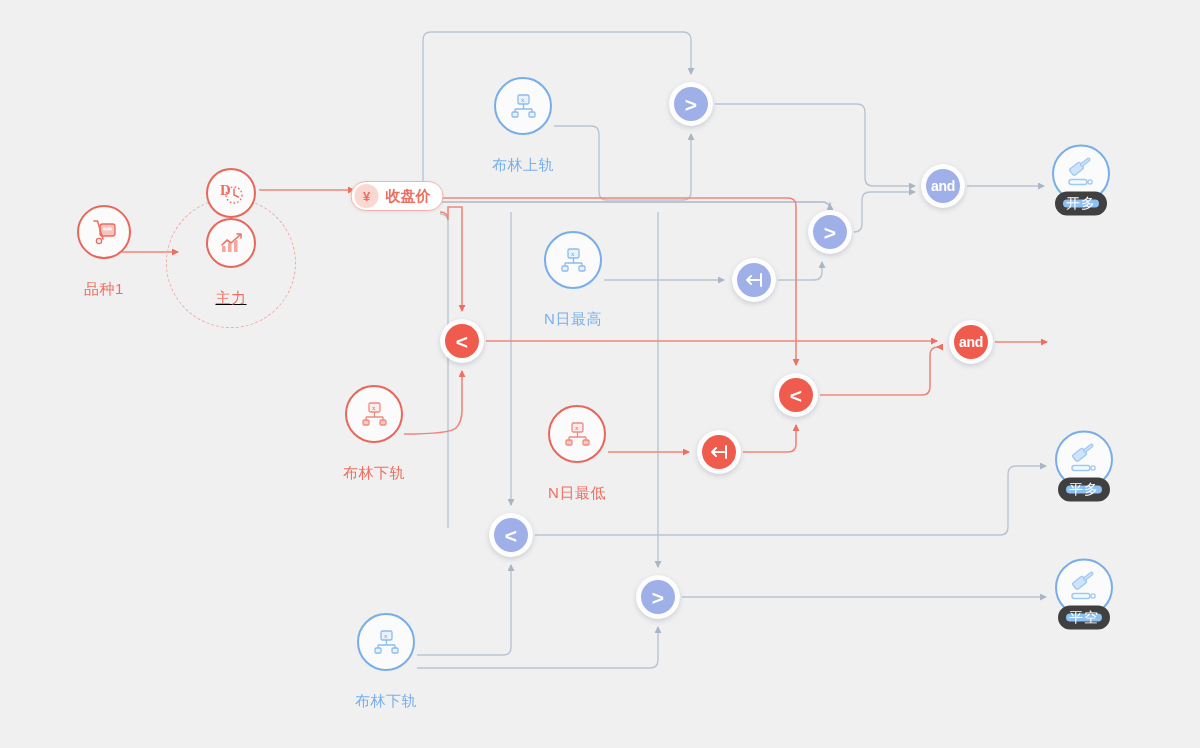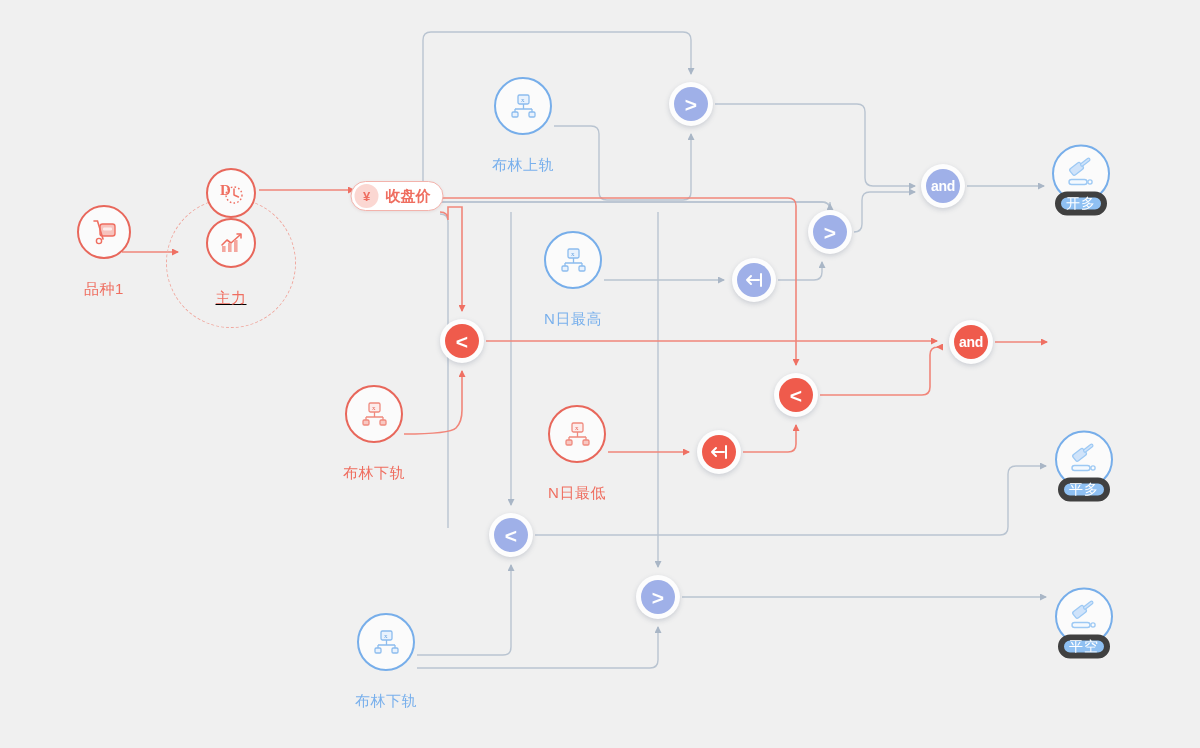--- a/index.html
+++ b/index.html
@@ -147,21 +147,21 @@
     justify-content: center;
   }
   .action.red .gav { border-color: #e8675b; }
   .action .tag {
     position: relative;
     margin: -11px auto 0;
     width: 52px;
     height: 24px;
     border-radius: 13px;
     background: #8fc0f2;
-    border: 6px solid #404040;
+    border: 8px solid #404040;
     color: #ffffff;
     font-size: 14px;
     display: flex;
     align-items: center;
     justify-content: center;
     box-sizing: border-box;
     letter-spacing: 1px;
   }
   .action.red .tag { background: #ef6e60; border-color: #f7b5ad; }
 
@@ -419,21 +419,21 @@
           <rect x="8" y="6" width="13" height="8" rx="2" fill="#cfe3fa" stroke="#9dc9f4" stroke-width="1.3"></rect>
           <rect x="20" y="8.6" width="11" height="2.9" rx="1.4" fill="#cfe3fa" stroke="#9dc9f4" stroke-width="1.2"></rect>
         </g>
         <rect x="5" y="23" width="18" height="5" rx="2.5" fill="#f4f9fe" stroke="#9dc9f4" stroke-width="1.4"></rect>
         <circle cx="26" cy="25.5" r="2.1" fill="none" stroke="#9dc9f4" stroke-width="1.3"></circle>
       </svg>
     </div>
     <div class="tag">平多</div>
   </div>
 
-  <div class="action" style="left:1084px; top:623px;text-align:right;">
+  <div class="action" style="left:1084px; top:594px;text-align:right;">
     <div class="gav">
       <svg width="34" height="34" viewBox="0 0 34 34">
         <g transform="rotate(-38 17 14)">
           <rect x="8" y="6" width="13" height="8" rx="2" fill="#cfe3fa" stroke="#9dc9f4" stroke-width="1.3"></rect>
           <rect x="20" y="8.6" width="11" height="2.9" rx="1.4" fill="#cfe3fa" stroke="#9dc9f4" stroke-width="1.2"></rect>
         </g>
         <rect x="5" y="23" width="18" height="5" rx="2.5" fill="#f4f9fe" stroke="#9dc9f4" stroke-width="1.4"></rect>
         <circle cx="26" cy="25.5" r="2.1" fill="none" stroke="#9dc9f4" stroke-width="1.3"></circle>
       </svg>
     </div>

